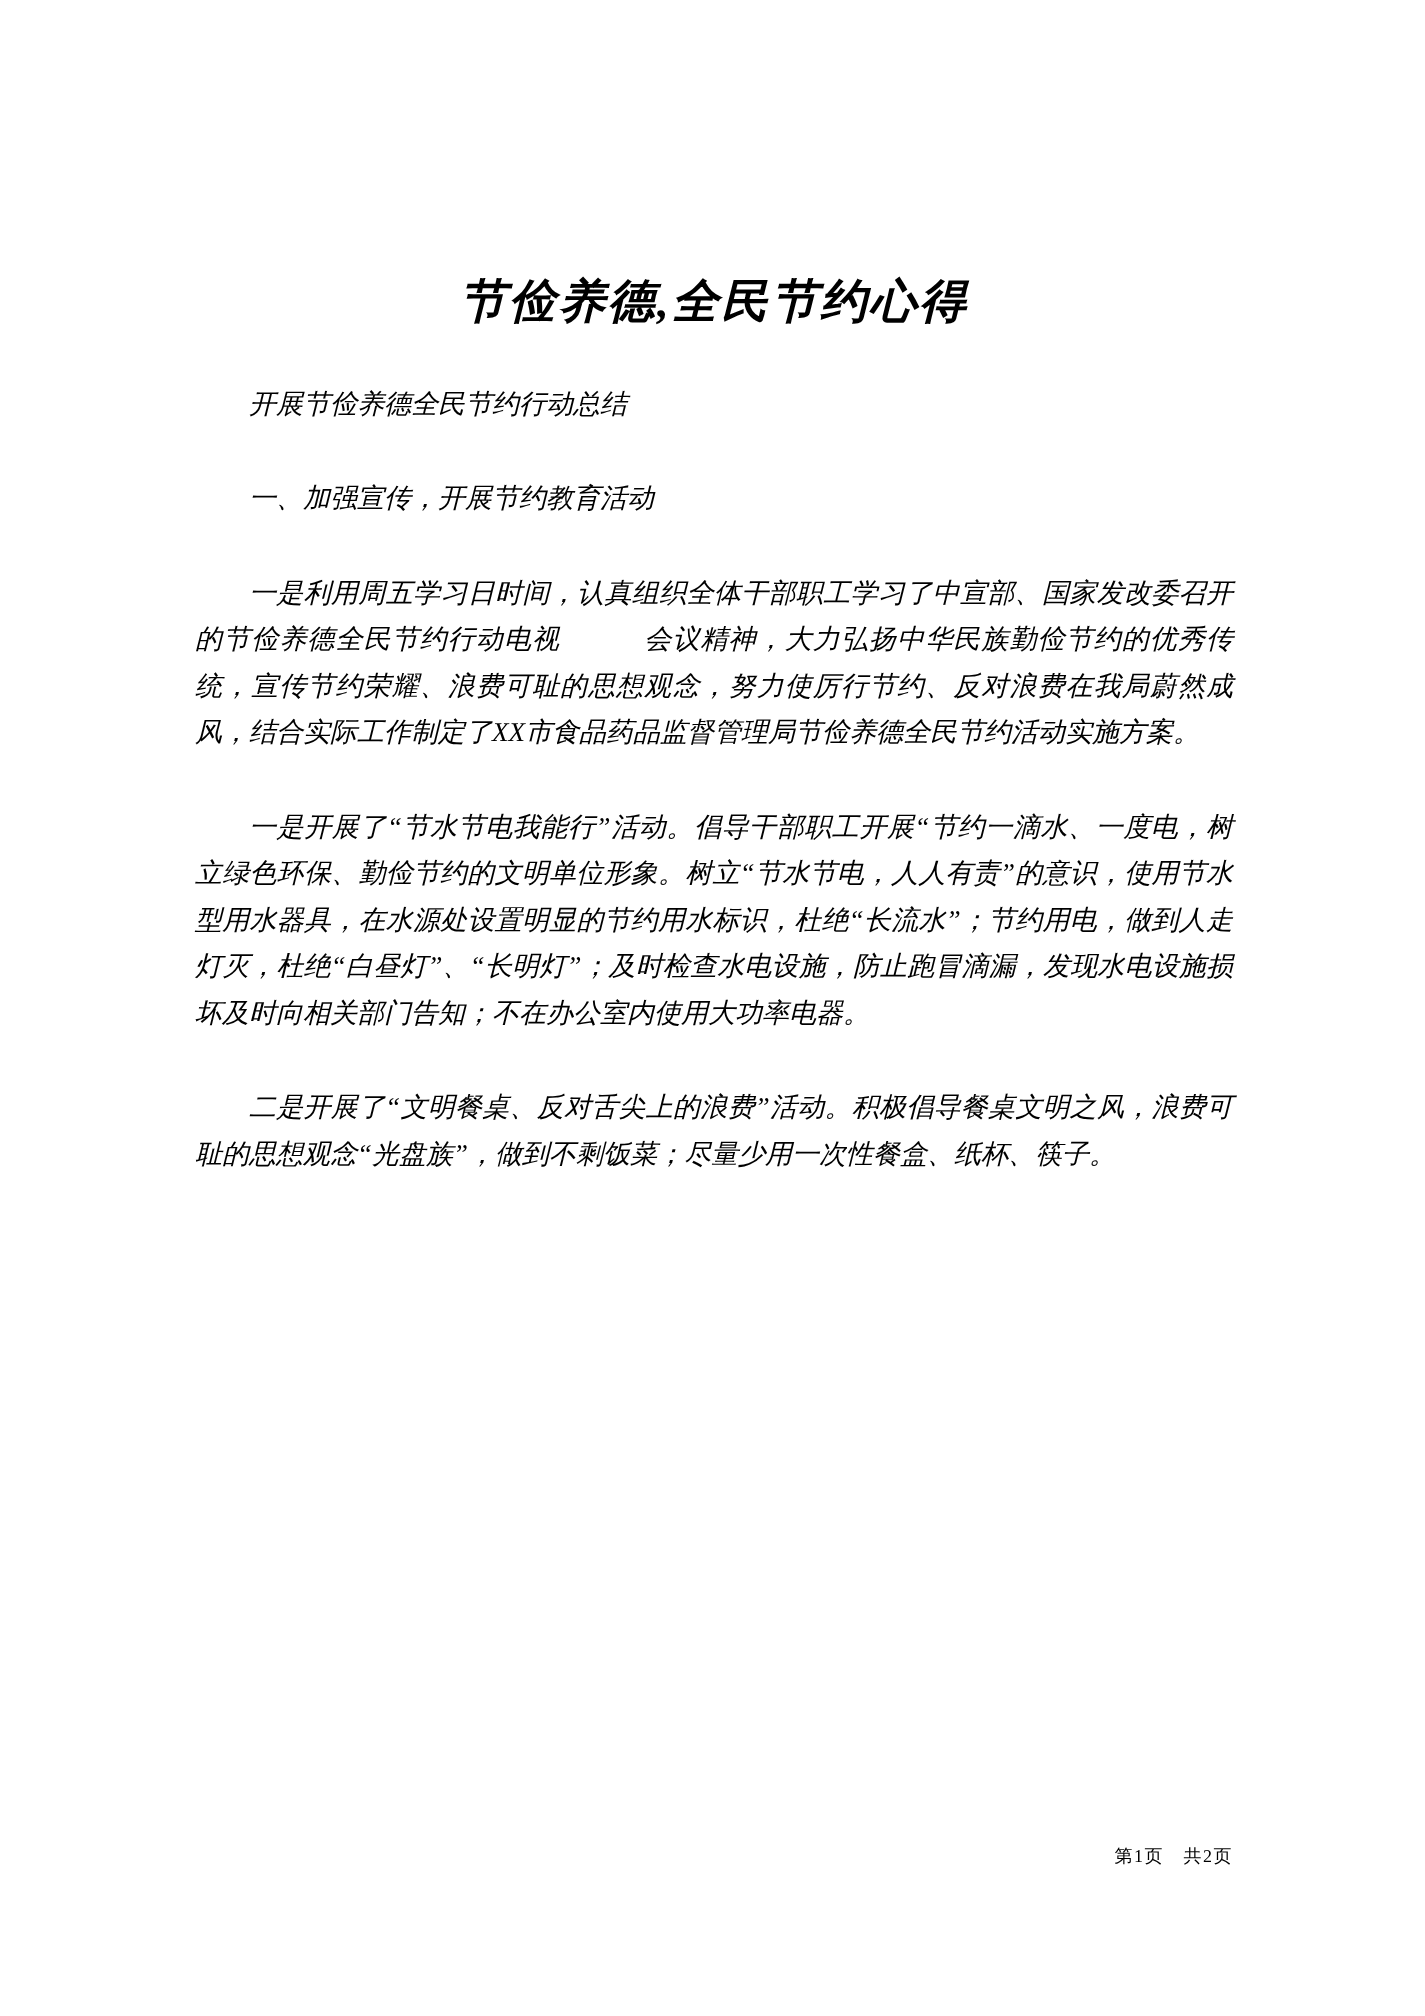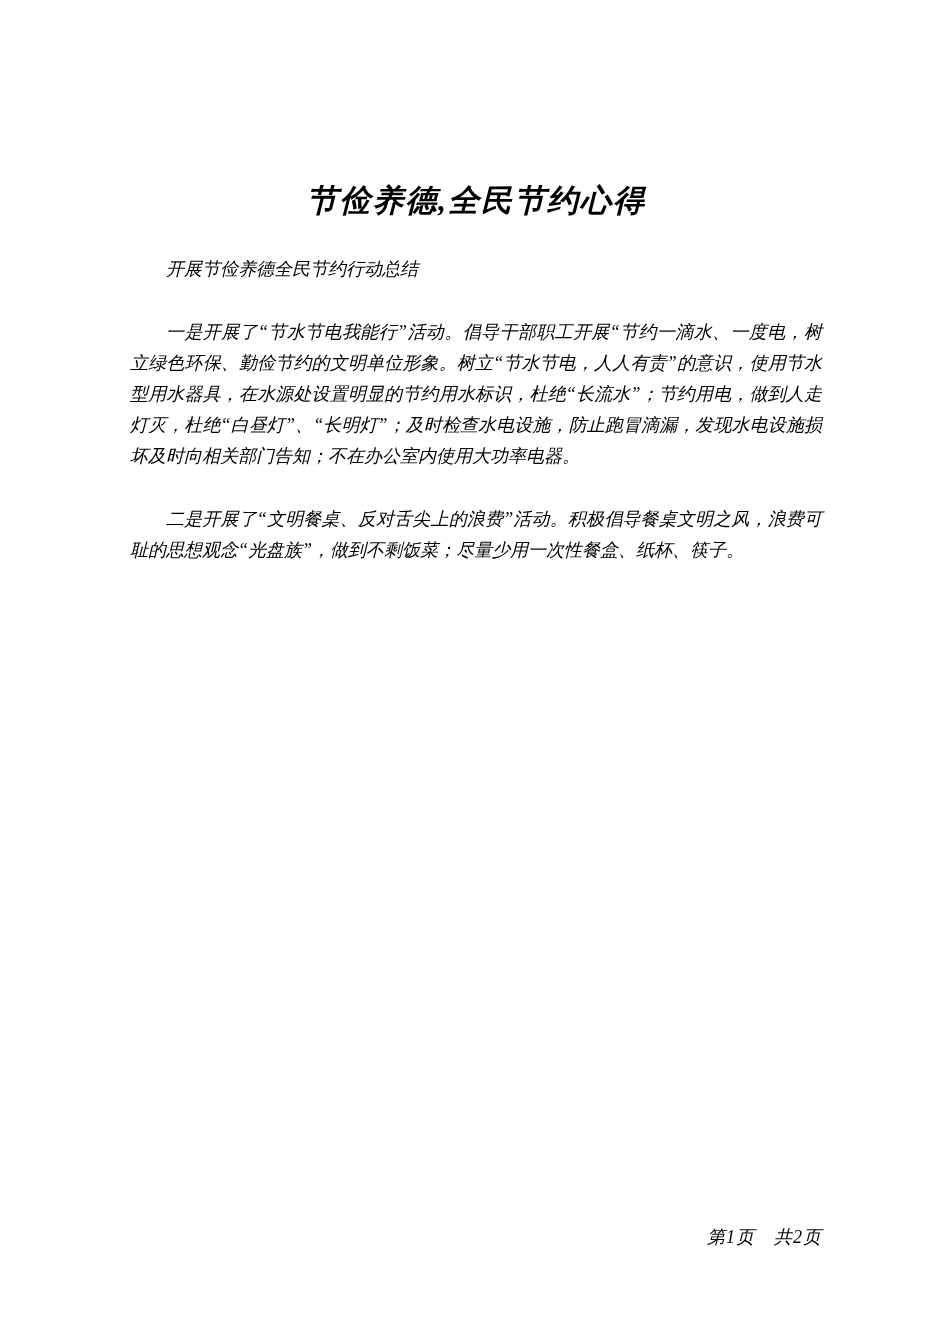--- a/index.html
+++ b/index.html
@@ -38,35 +38,36 @@
     line-height: 31px;
     text-align: justify;
     text-indent: 2em;
     word-break: break-all;
     margin-top: 32px;
   }
   .doc-footer {
     position: absolute;
     right: 128px;
     bottom: 95px;
-    font-size: 18px;
+    font-size: 12px;
     line-height: 24px;
     color: #000000;
     letter-spacing: 1px;
-    font-style: italic;
   }
 </style>
 </head>
 <body>
 
 <div class="page">
   <div class="content">
     <h1 class="doc-title">节俭养德,全民节约心得</h1>
     <div class="doc-body">
         <p>开展节俭养德全民节约行动总结</p>
+        <p>一、加强宣传，开展节约教育活动</p>
+        <p>一是利用周五学习日时间，认真组织全体干部职工学习了中宣部、国家发改委召开的节俭养德全民节约行动电视　　　会议精神，大力弘扬中华民族勤俭节约的优秀传统，宣传节约荣耀、浪费可耻的思想观念，努力使厉行节约、反对浪费在我局蔚然成风，结合实际工作制定了XX市食品药品监督管理局节俭养德全民节约活动实施方案。</p>
         <p>一是开展了“节水节电我能行”活动。倡导干部职工开展“节约一滴水、一度电，树立绿色环保、勤俭节约的文明单位形象。树立“节水节电，人人有责”的意识，使用节水型用水器具，在水源处设置明显的节约用水标识，杜绝“长流水”；节约用电，做到人走灯灭，杜绝“白昼灯”、“长明灯”；及时检查水电设施，防止跑冒滴漏，发现水电设施损坏及时向相关部门告知；不在办公室内使用大功率电器。</p>
         <p>二是开展了“文明餐桌、反对舌尖上的浪费”活动。积极倡导餐桌文明之风，浪费可耻的思想观念“光盘族”，做到不剩饭菜；尽量少用一次性餐盒、纸杯、筷子。</p>
       </div>
   </div>
   <div class="doc-footer">
     <span>第1页　共2页</span>
   </div>
 </div>
 
 </body></html>

